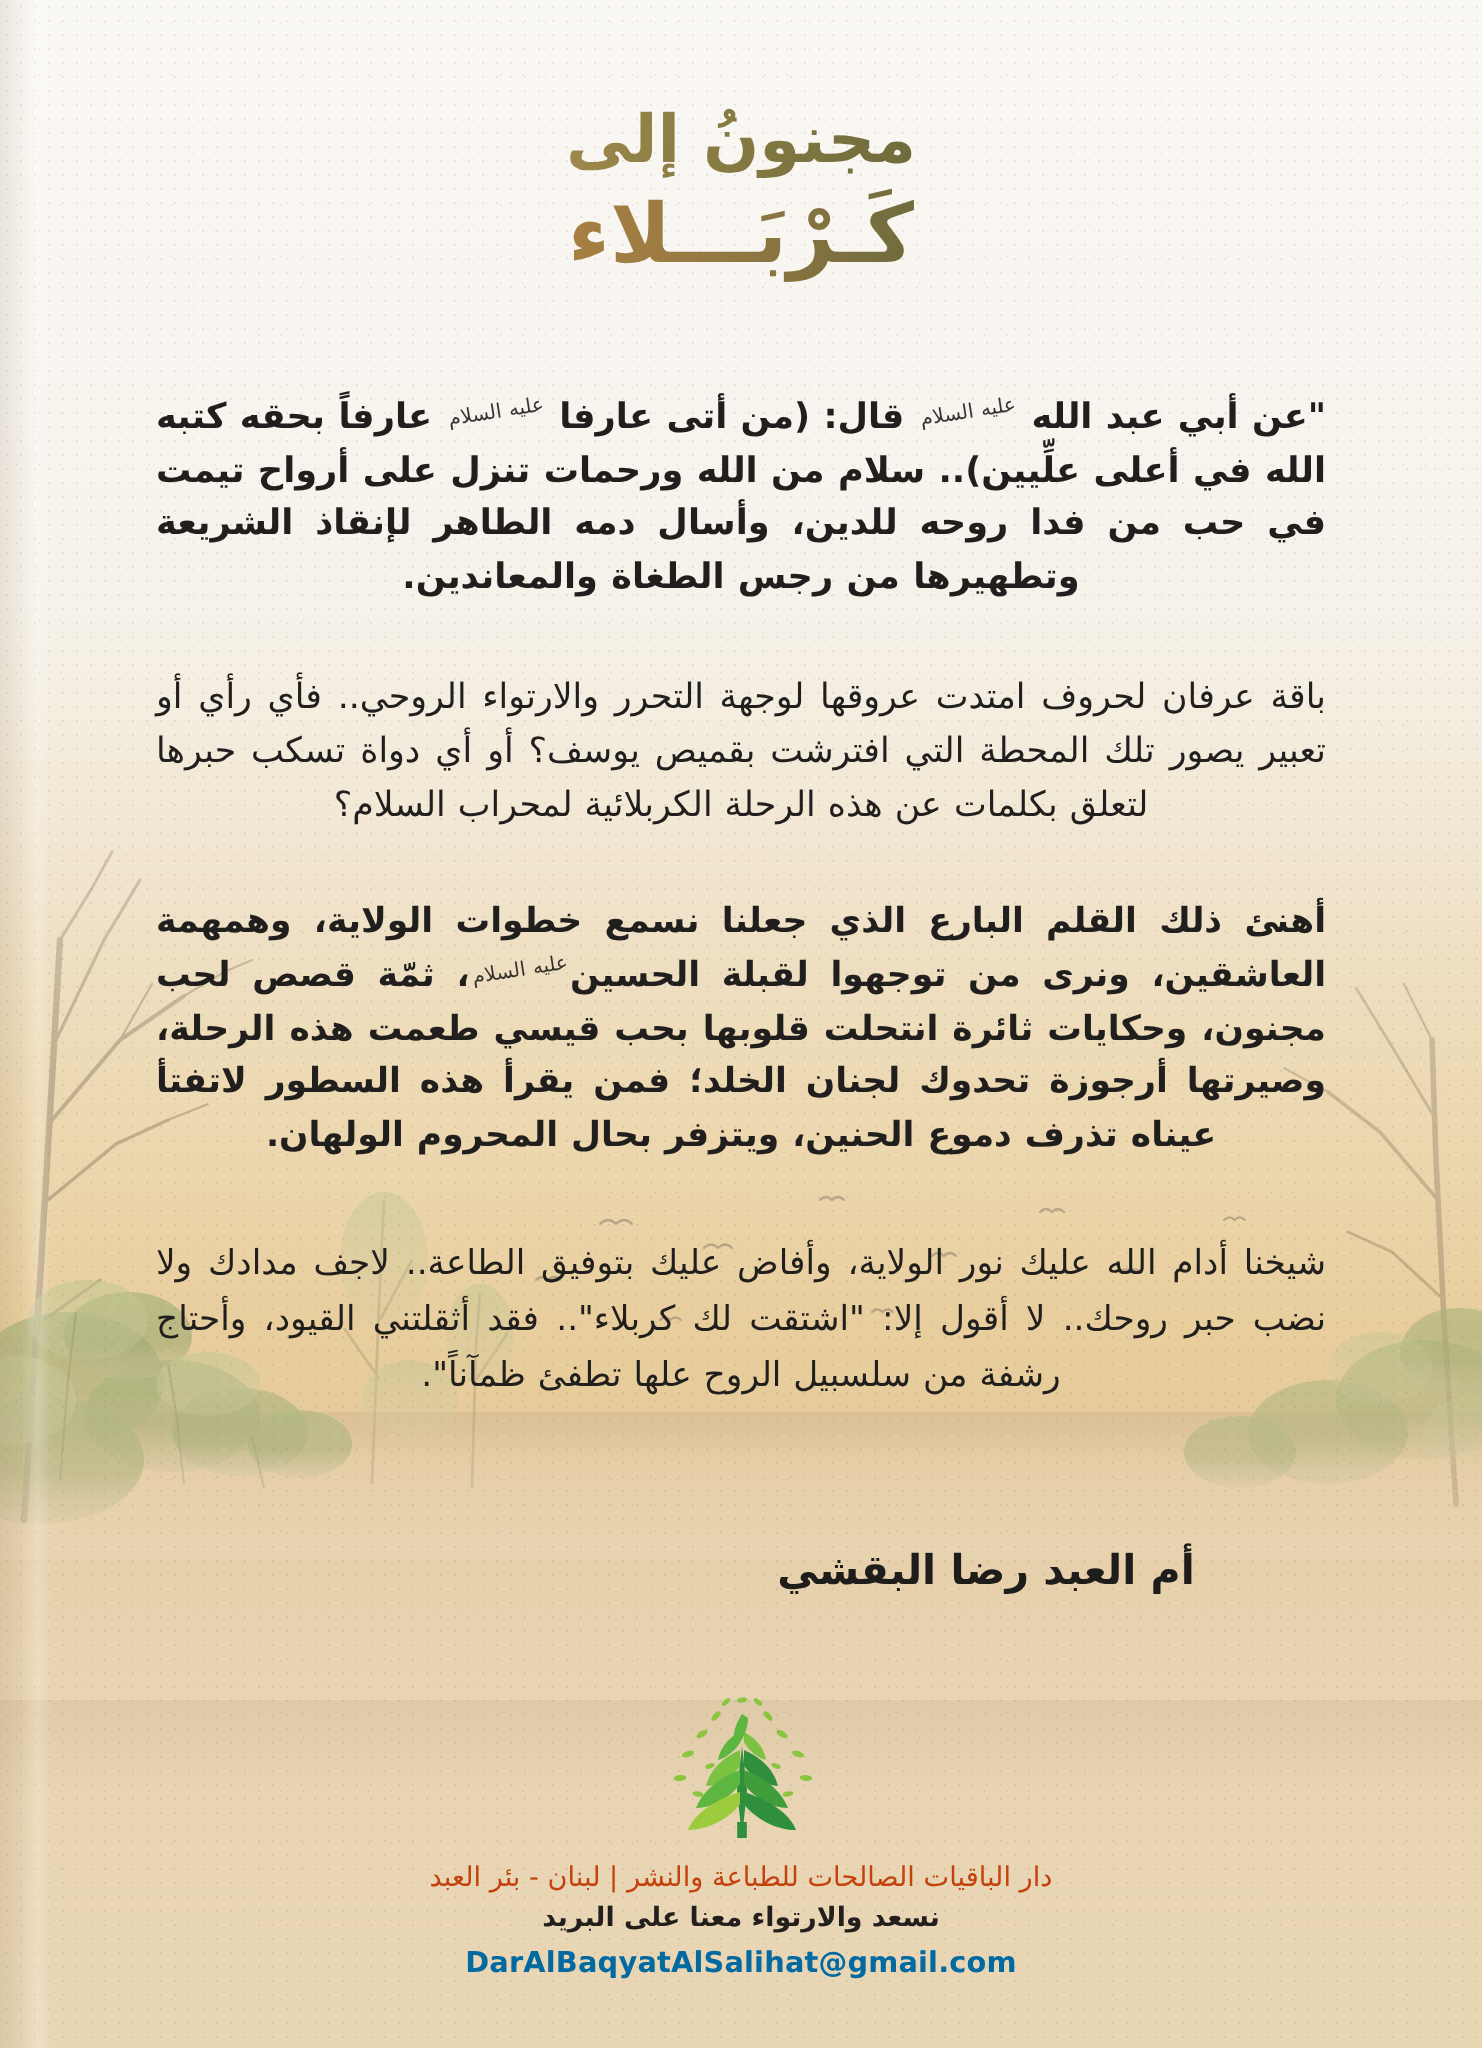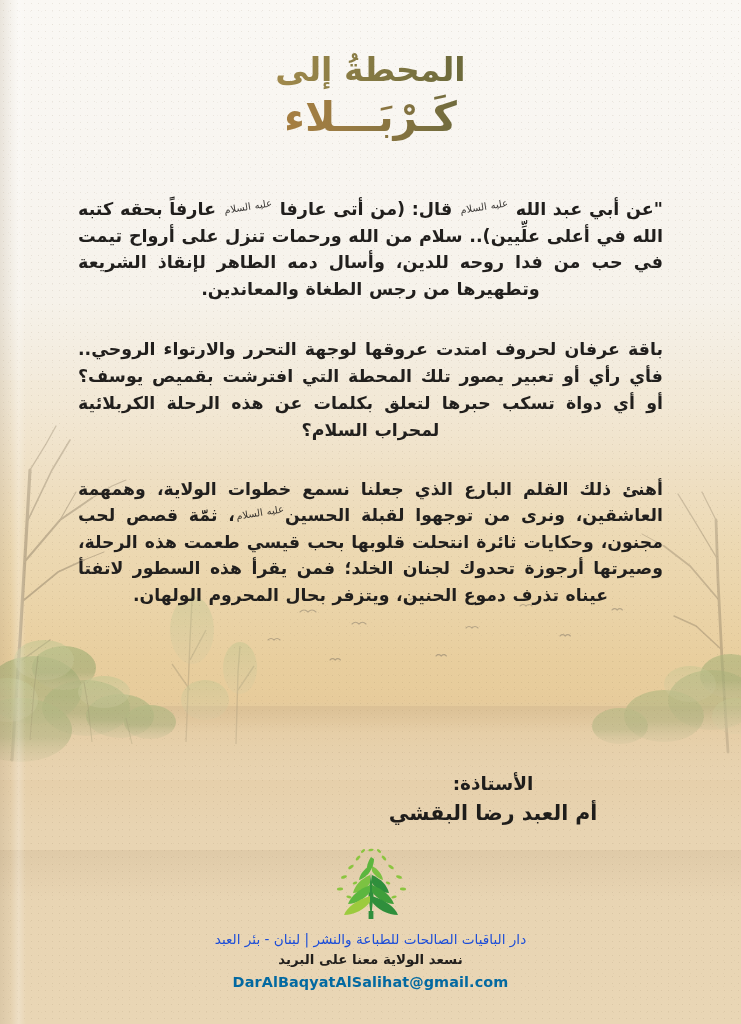--- a/index.html
+++ b/index.html
@@ -184,21 +184,21 @@
   .para {
     margin: 0 0 0 0;
     font-size: 17.3px;
     line-height: 1.53;
     font-weight: bold;
     letter-spacing: -0.1px;
     word-spacing: 0.5px;
   }
 
   .para.hadith      { font-size: 17.6px; line-height: 1.52; }
-  .para.light       { font-weight: bold; font-size: 17.4px; line-height: 1.56; letter-spacing: 0px; }
+  .para.light       { font-weight: normal; font-size: 17.4px; line-height: 1.56; letter-spacing: 0px; }
   .para.praise      { font-size: 17.3px; line-height: 1.54; }
   .para.shaykh      { font-weight: normal; font-size: 17.2px; line-height: 1.60; }
 
   .gap-1 { height: 33px; }
   .gap-2 { height: 31px; }
   .gap-3 { height: 38px; }
 
   
   .honorific {
     display: inline-block;
@@ -244,21 +244,21 @@
   }
   .logo-wrap {
     width: 120px;
     height: 78px;
     margin: 0 auto 6px auto;
   }
   .logo-wrap svg { display: block; width: 120px; height: 78px; }
 
   .pub-name {
     font-size: 13.6px;
-    color: #1d4ed8;
+    color: #c2410c;
     line-height: 1.5;
     letter-spacing: -0.1px;
   }
   .pub-contact {
     font-size: 13.4px;
     font-weight: bold;
     color: #221f1c;
     line-height: 1.5;
     margin-top: 1px;
   }
@@ -372,42 +372,42 @@
     </svg>
   </div>
 
   <div class="bg-haze"></div>
   <div class="grain"></div>
   <div class="spine"></div>
 
   <div class="content">
 
     <div class="title-block">
-      <div class="title-line1">المحطةُ إلى</div>
+      <div class="title-line1">مجنونُ إلى</div>
       <div class="title-line2">كَـرْبَـــلاء</div>
     </div>
 
     <div class="body-col">
 
       <p class="para hadith"><span>"عن أبي عبد الله </span><span class="honorific">عليه السلام</span><span> قال: (من أتى عارفا </span><span class="honorific">عليه السلام</span><span> عارفاً بحقه كتبه الله في أعلى علِّيين).. سلام من الله ورحمات تنزل على أرواح تيمت في حب من فدا روحه للدين، وأسال دمه الطاهر لإنقاذ الشريعة وتطهيرها من رجس الطغاة والمعاندين.</span></p>
 
       <div class="gap-1"></div>
 
       <p class="para light">باقة عرفان لحروف امتدت عروقها لوجهة التحرر والارتواء الروحي.. فأي رأي أو تعبير يصور تلك المحطة التي افترشت بقميص يوسف؟ أو أي دواة تسكب حبرها لتعلق بكلمات عن هذه الرحلة الكربلائية لمحراب السلام؟</p>
 
       <div class="gap-2"></div>
 
       <p class="para praise"><span>أهنئ ذلك القلم البارع الذي جعلنا نسمع خطوات الولاية، وهمهمة العاشقين، ونرى من توجهوا لقبلة الحسين</span><span class="honorific">عليه السلام</span><span>، ثمّة قصص لحب مجنون، وحكايات ثائرة انتحلت قلوبها بحب قيسي طعمت هذه الرحلة، وصيرتها أرجوزة تحدوك لجنان الخلد؛ فمن يقرأ هذه السطور لاتفتأ عيناه تذرف دموع الحنين، ويتزفر بحال المحروم الولهان.</span></p>
 
       <div class="gap-3"></div>
 
+      <p class="para shaykh">شيخنا أدام الله عليك نور الولاية، وأفاض عليك بتوفيق الطاعة.. لاجف مدادك ولا نضب حبر روحك.. لا أقول إلا: "اشتقت لك كربلاء".. فقد أثقلتني القيود، وأحتاج رشفة من سلسبيل الروح علها تطفئ ظمآناً".</p>
     </div>
 
     <div class="author-block">
-      <div class="author-role">الأستاذة:</div>
       <div class="author-name">أم العبد رضا البقشي</div>
     </div>
 
     <div class="publisher-block">
 
       <div class="logo-wrap">
         <svg viewBox="0 0 120 78" xmlns="http://www.w3.org/2000/svg" aria-hidden="true">
           <g>
 
             <path d="M60 74 L57.5 50 L60 28 L62.5 50 Z" fill="#2f8f3c"></path>
@@ -440,18 +440,18 @@
               <ellipse cx="52" cy="6" rx="2.5" ry="1.2" transform="rotate(-40 52 6)"></ellipse>
               <ellipse cx="68" cy="6" rx="2.5" ry="1.2" transform="rotate(40 68 6)"></ellipse>
               <ellipse cx="44" cy="38" rx="2.4" ry="1.2" transform="rotate(-20 44 38)"></ellipse>
               <ellipse cx="77" cy="38" rx="2.4" ry="1.2" transform="rotate(20 77 38)"></ellipse>
             </g>
           </g>
         </svg>
       </div>
 
       <div class="pub-name">دار الباقيات الصالحات للطباعة والنشر | لبنان - بئر العبد</div>
-      <div class="pub-contact">نسعد الولاية معنا على البريد</div>
+      <div class="pub-contact">نسعد والارتواء معنا على البريد</div>
       <div class="pub-email">DarAlBaqyatAlSalihat@gmail.com</div>
     </div>
 
   </div>
 </div>
 
 </body></html>

